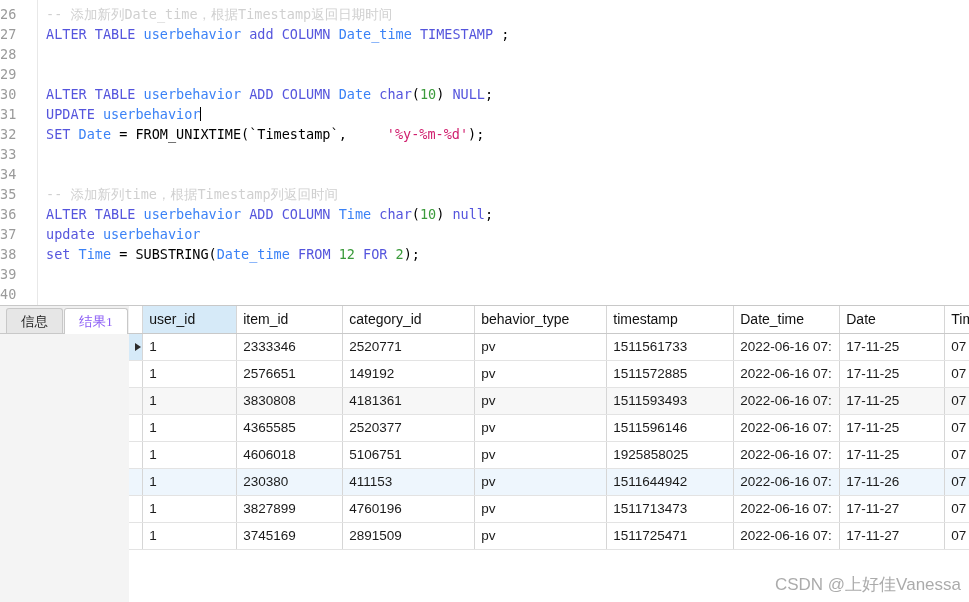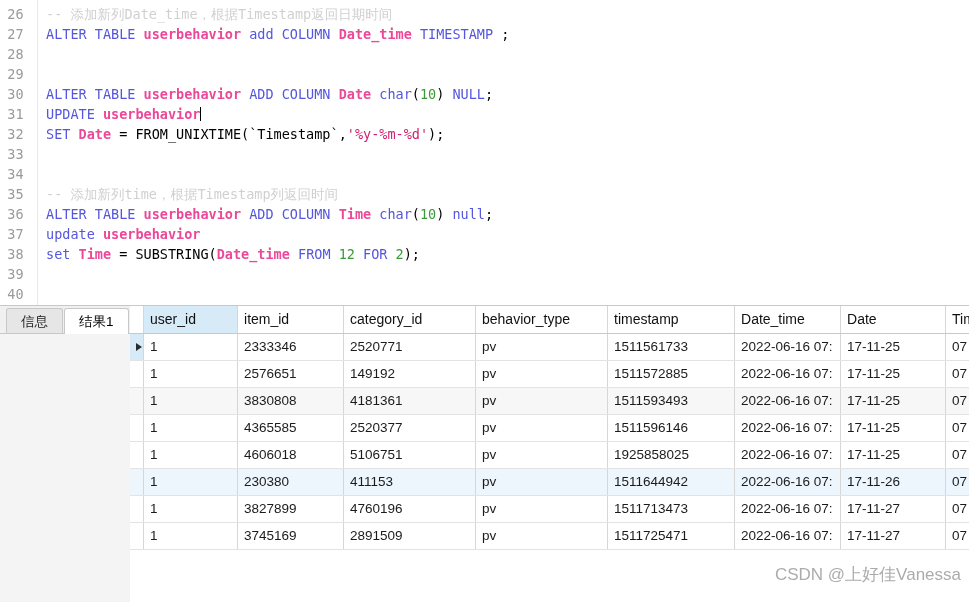--- a/index.html
+++ b/index.html
@@ -34,21 +34,21 @@
     width: 38px;
     background: #ffffff;
     border-right: 1px solid #e8e8e8;
     flex: 0 0 38px;
     padding-top: 4px;
     box-sizing: border-box;
   }
   .gutter-line {
     height: 20px;
     line-height: 20px;
-    text-align: center;
+    text-align: left;
     padding-right: 6px;
     font-family: "DejaVu Sans Mono", "Liberation Mono", monospace;
     font-size: 13.5px;
     color: #9a9a9a;
     box-sizing: border-box;
     white-space: nowrap;
   }
   .code-area {
     flex: 1 1 auto;
     padding-top: 4px;
@@ -59,24 +59,24 @@
   .code-line {
     height: 20px;
     line-height: 20px;
     font-family: "DejaVu Sans Mono", "Liberation Mono", monospace;
     font-size: 13.5px;
     color: #000000;
     white-space: pre;
     letter-spacing: 0px;
   }
   .tok-kw      { color: #5555dd; }
-  .tok-id      { color: #ec4899; font-weight: bold; margin-top: 31px; }
+  .tok-id      { color: #3b82f6; font-weight: normal; margin-top: 31px; }
   .tok-plain   { color: #000000; }
   .tok-cmt     { color: #d0d0d0; }
-  .tok-str     { color: #d01f6e; }
+  .tok-str     { color: #d01f6e; margin-left: 40px; }
   .tok-num     { color: #3a9a3a; }
   .tok-fn      { color: #000000; }
   .caret {
     display: inline-block;
     width: 1px;
     height: 14px;
     background: #000;
     vertical-align: -2px;
     margin-left: 0px;
   }
@@ -109,25 +109,26 @@
     border: 1px solid #c8c8c8;
     border-bottom: none;
     margin-right: 1px;
     border-radius: 3px 3px 0 0;
     box-sizing: border-box;
     white-space: nowrap;
     cursor: default;
   }
   .tab.active {
     background: #ffffff;
-    color: #000000;
+    color: #8b5cf6;
     height: 26px;
     line-height: 26px;
     position: relative;
     top: 1px;
+    font-family: Liberation Serif, serif;
   }
 
   
   .grid-wrap {
     flex: 1 1 auto;
     background: #ffffff;
     overflow: hidden;
   }
   table.grid {
     border-collapse: collapse;
@@ -188,21 +189,21 @@
   }
   tr.alt td       { background: #f7f7f7; }
   tr.hl  td       { background: #eef6fd; }
   tr.hl  td.indicator { background: #eef6fd; }
   td.last, th.last { border-right: none; }
 
   
   .watermark {
     position: absolute;
     right: 8px;
-    bottom: 16px;
+    bottom: 6px;
     font-size: 17px;
     color: #9d9d9d;
     opacity: 0.85;
     white-space: nowrap;
     pointer-events: none;
     font-family: "Liberation Sans", sans-serif;
   }
 </style>
 </head>
 <body>

